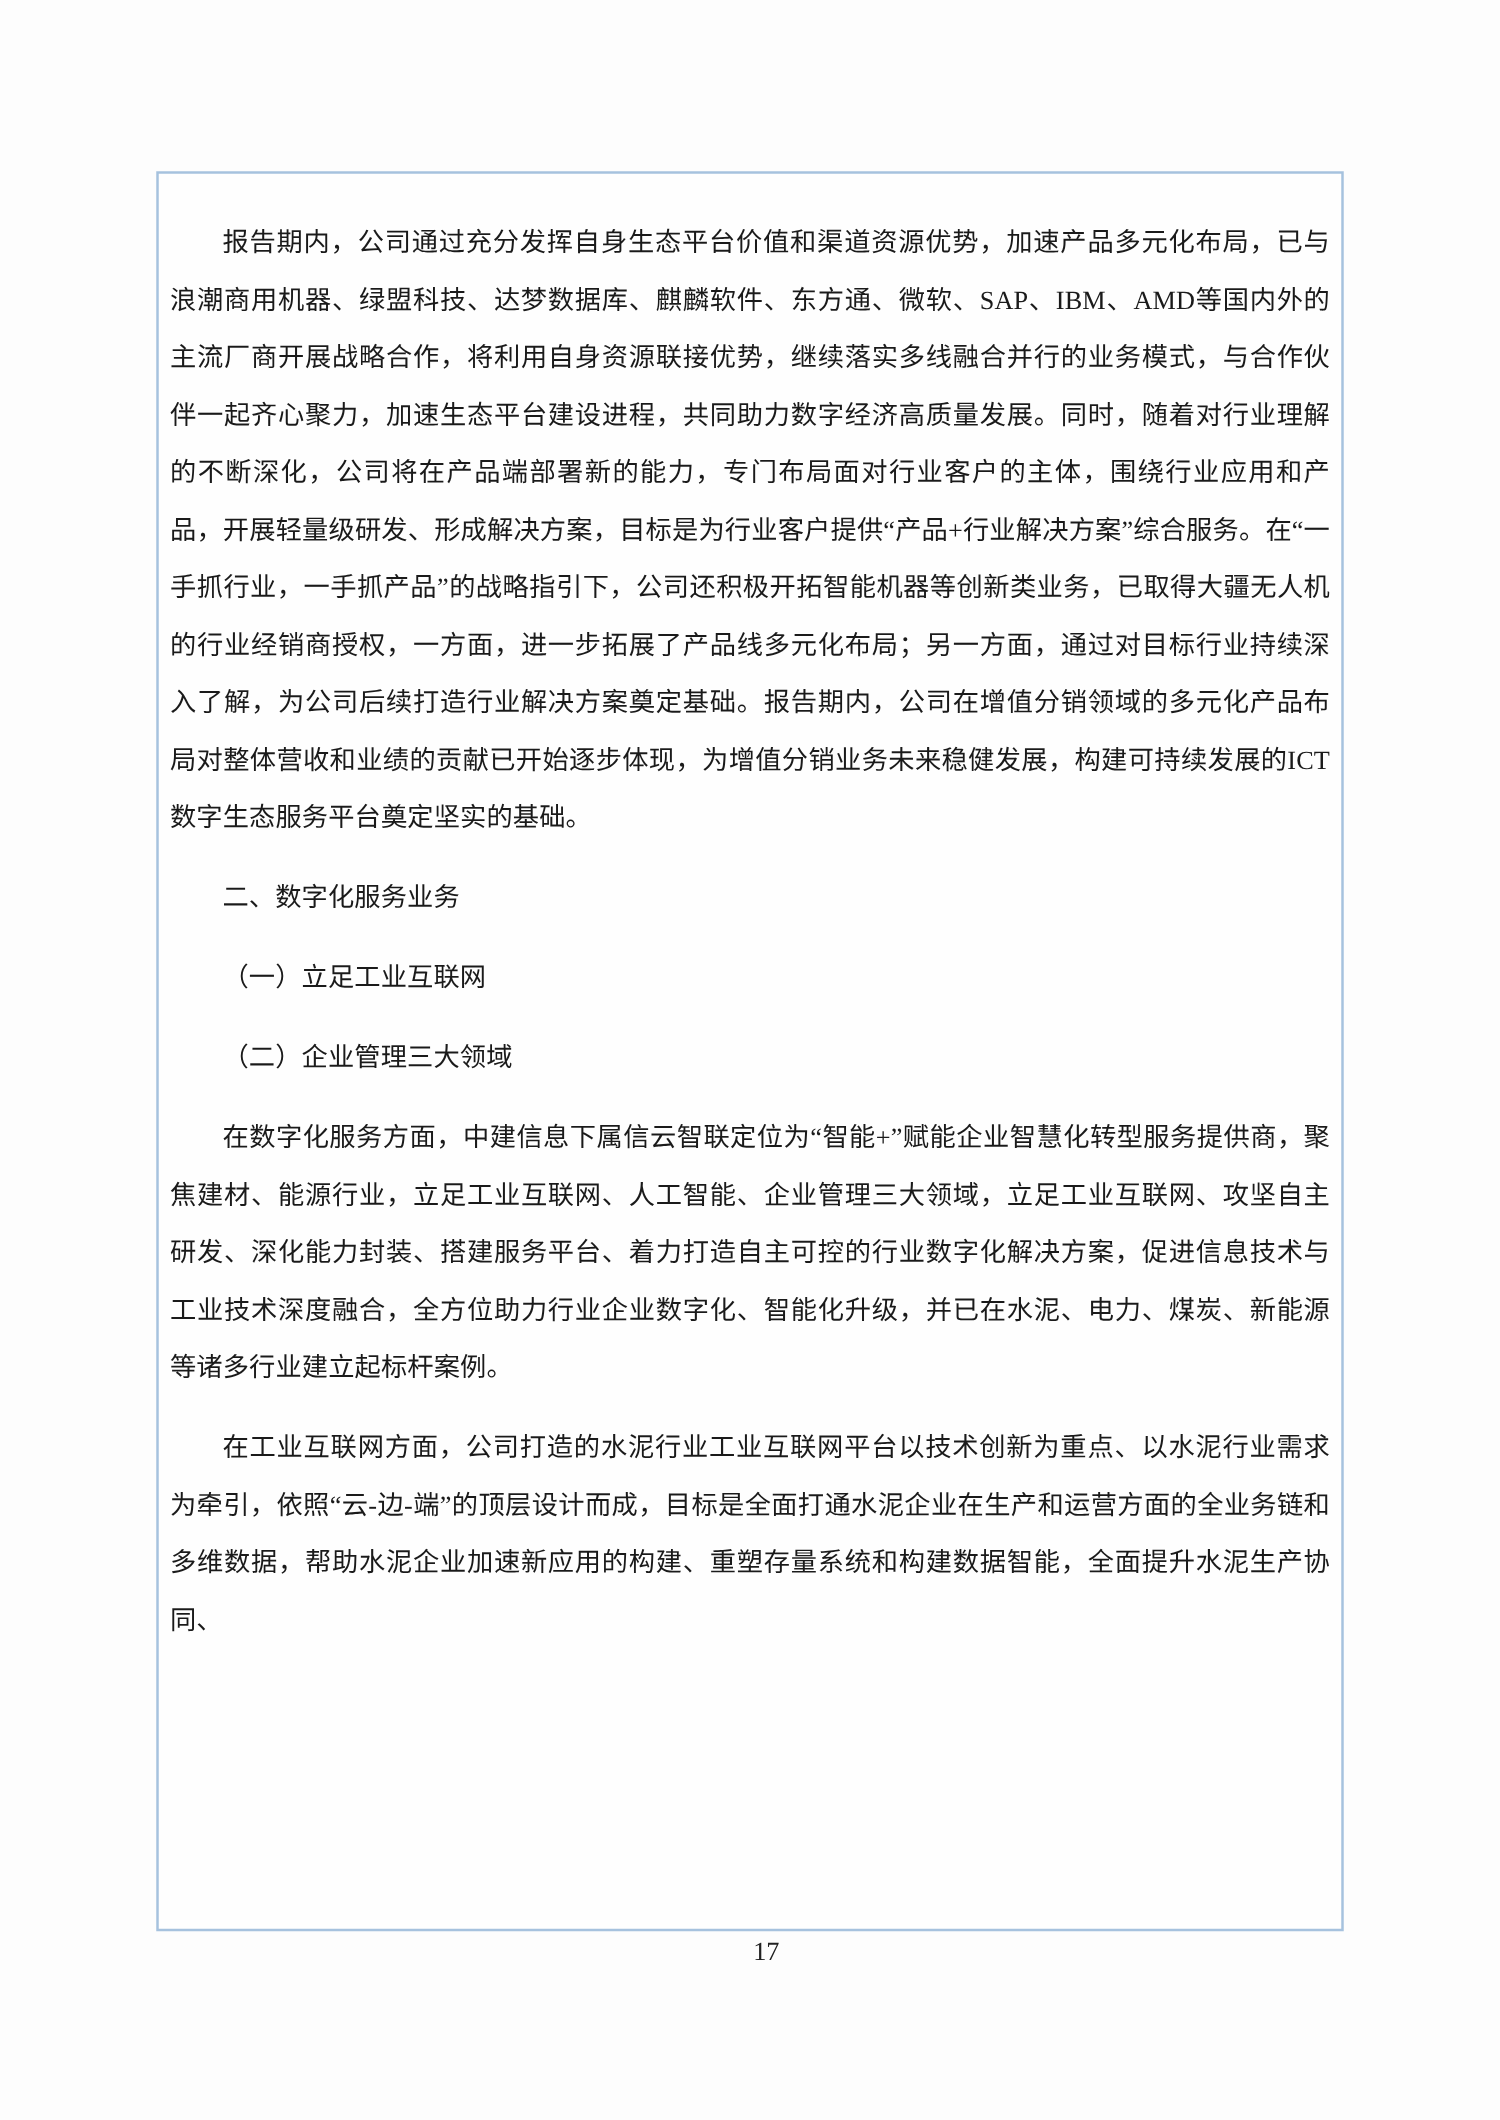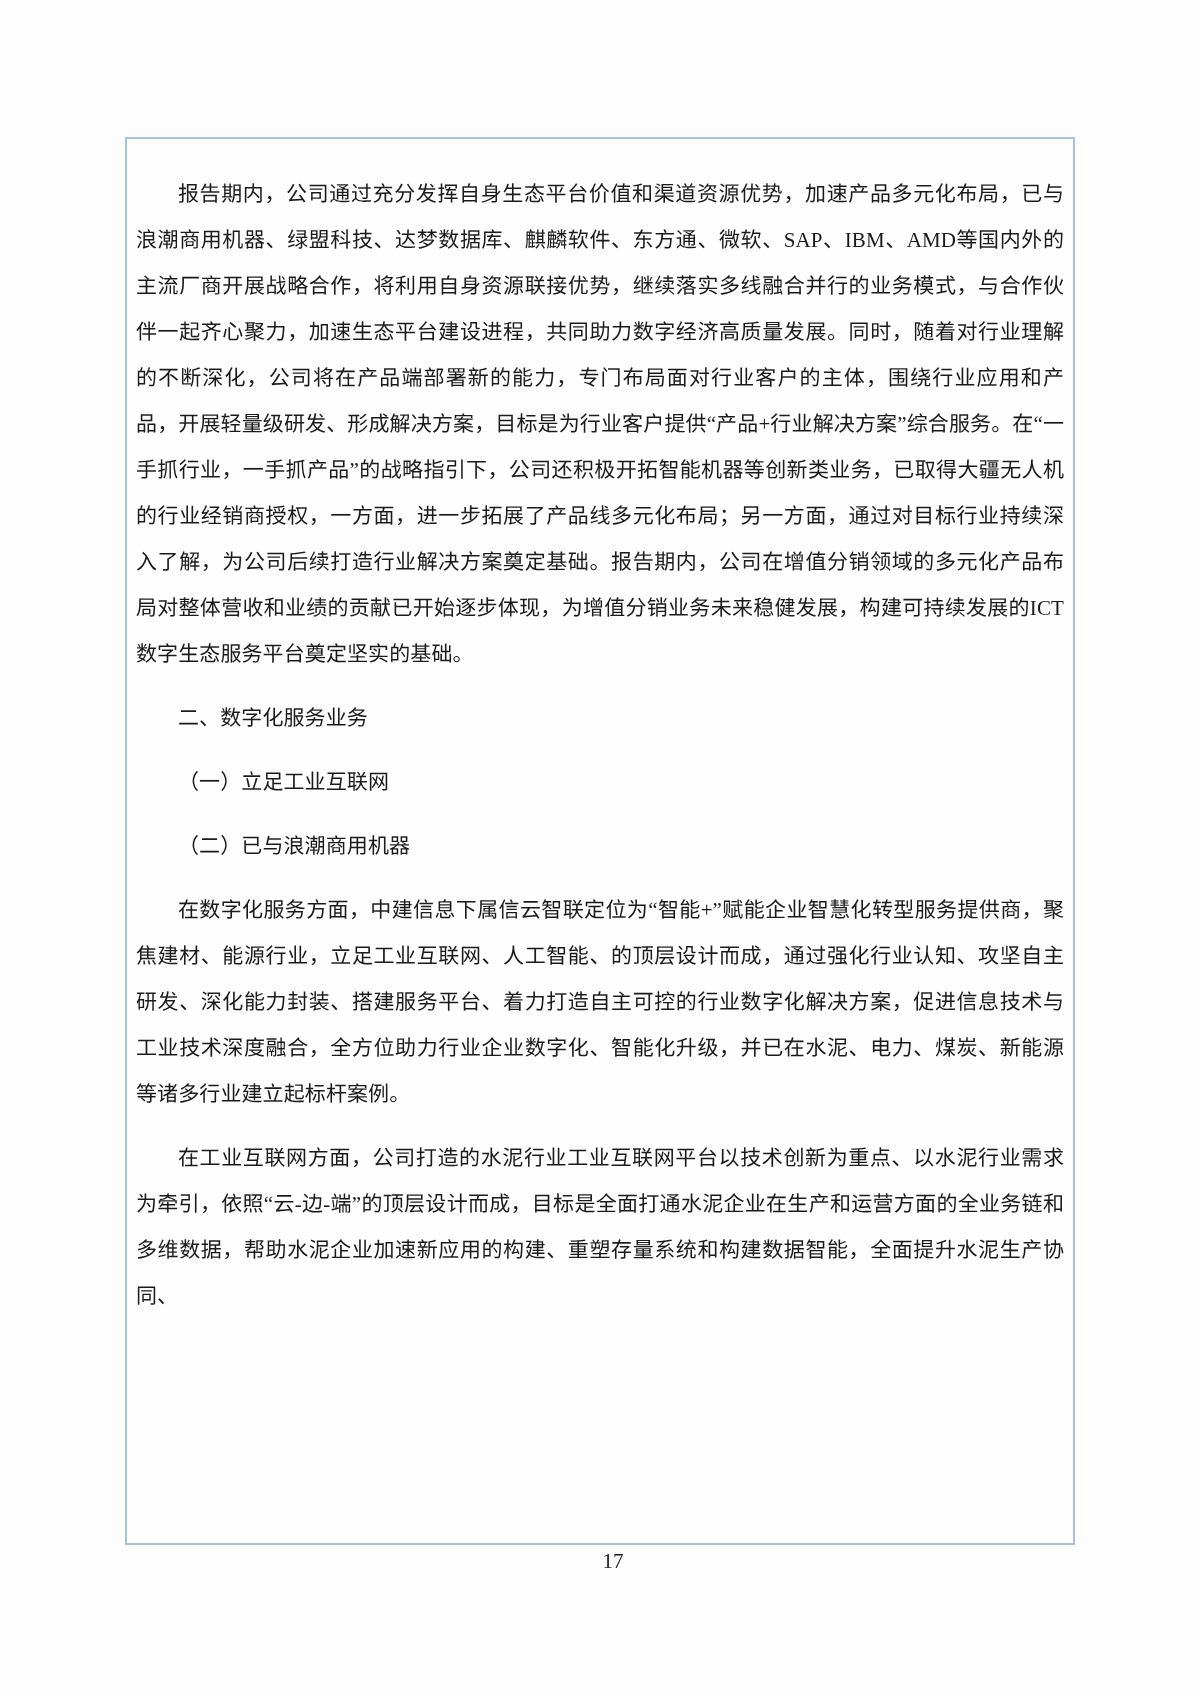--- a/index.html
+++ b/index.html
@@ -65,23 +65,23 @@
 
   <div class="content-box">
 
     <p class="block body-para">报告期内，公司通过充分发挥自身生态平台价值和渠道资源优势，加速产品多元化布局，已与浪潮商用机器、绿盟科技、达梦数据库、麒麟软件、东方通、微软、SAP、IBM、AMD等国内外的主流厂商开展战略合作，将利用自身资源联接优势，继续落实多线融合并行的业务模式，与合作伙伴一起齐心聚力，加速生态平台建设进程，共同助力数字经济高质量发展。同时，随着对行业理解的不断深化，公司将在产品端部署新的能力，专门布局面对行业客户的主体，围绕行业应用和产品，开展轻量级研发、形成解决方案，目标是为行业客户提供“产品+行业解决方案”综合服务。在“一手抓行业，一手抓产品”的战略指引下，公司还积极开拓智能机器等创新类业务，已取得大疆无人机的行业经销商授权，一方面，进一步拓展了产品线多元化布局；另一方面，通过对目标行业持续深入了解，为公司后续打造行业解决方案奠定基础。报告期内，公司在增值分销领域的多元化产品布局对整体营收和业绩的贡献已开始逐步体现，为增值分销业务未来稳健发展，构建可持续发展的ICT 数字生态服务平台奠定坚实的基础。</p>
 
     <p class="block heading-l1">二、数字化服务业务</p>
 
     <p class="block heading-l2">（一）立足工业互联网</p>
 
 
-    <p class="block heading-l2">（二）已与浪潮商用机器</p>
+    <p class="block heading-l2">（二）企业管理三大领域</p>
 
-    <p class="block body-para">在数字化服务方面，中建信息下属信云智联定位为“智能+”赋能企业智慧化转型服务提供商，聚焦建材、能源行业，立足工业互联网、人工智能、的顶层设计而成，通过强化行业认知、攻坚自主研发、深化能力封装、搭建服务平台、着力打造自主可控的行业数字化解决方案，促进信息技术与工业技术深度融合，全方位助力行业企业数字化、智能化升级，并已在水泥、电力、煤炭、新能源等诸多行业建立起标杆案例。</p>
+    <p class="block body-para">在数字化服务方面，中建信息下属信云智联定位为“智能+”赋能企业智慧化转型服务提供商，聚焦建材、能源行业，立足工业互联网、人工智能、企业管理三大领域，立足工业互联网、攻坚自主研发、深化能力封装、搭建服务平台、着力打造自主可控的行业数字化解决方案，促进信息技术与工业技术深度融合，全方位助力行业企业数字化、智能化升级，并已在水泥、电力、煤炭、新能源等诸多行业建立起标杆案例。</p>
 
     <p class="block body-para">在工业互联网方面，公司打造的水泥行业工业互联网平台以技术创新为重点、以水泥行业需求为牵引，依照“云-边-端”的顶层设计而成，目标是全面打通水泥企业在生产和运营方面的全业务链和多维数据，帮助水泥企业加速新应用的构建、重塑存量系统和构建数据智能，全面提升水泥生产协同、</p>
 
   </div>
 
   <div class="page-number">17</div>
 
 </div>
 
 </body></html>

